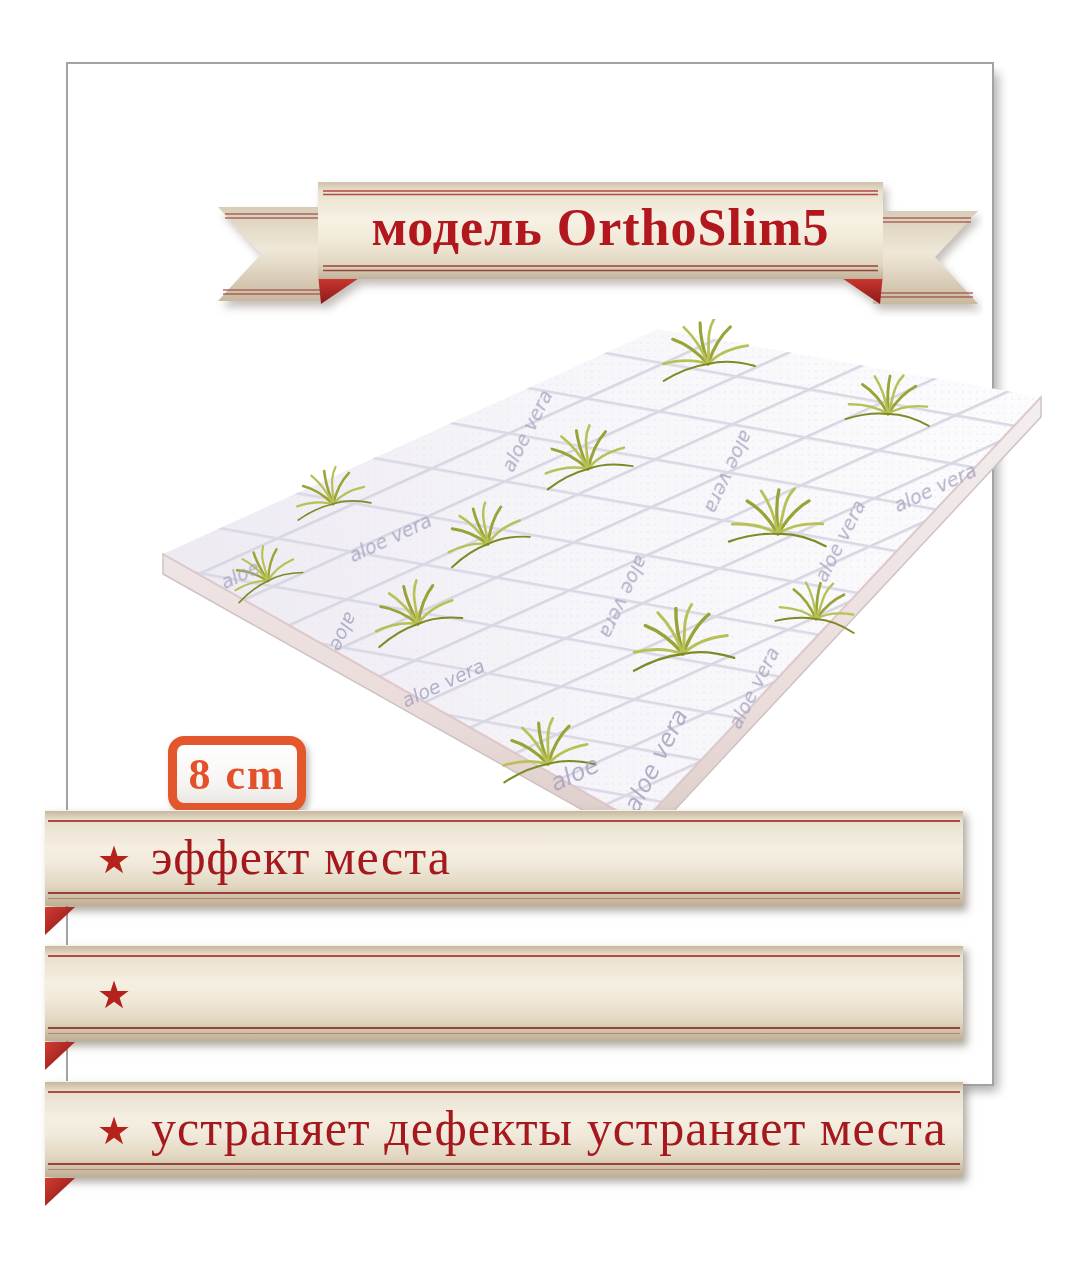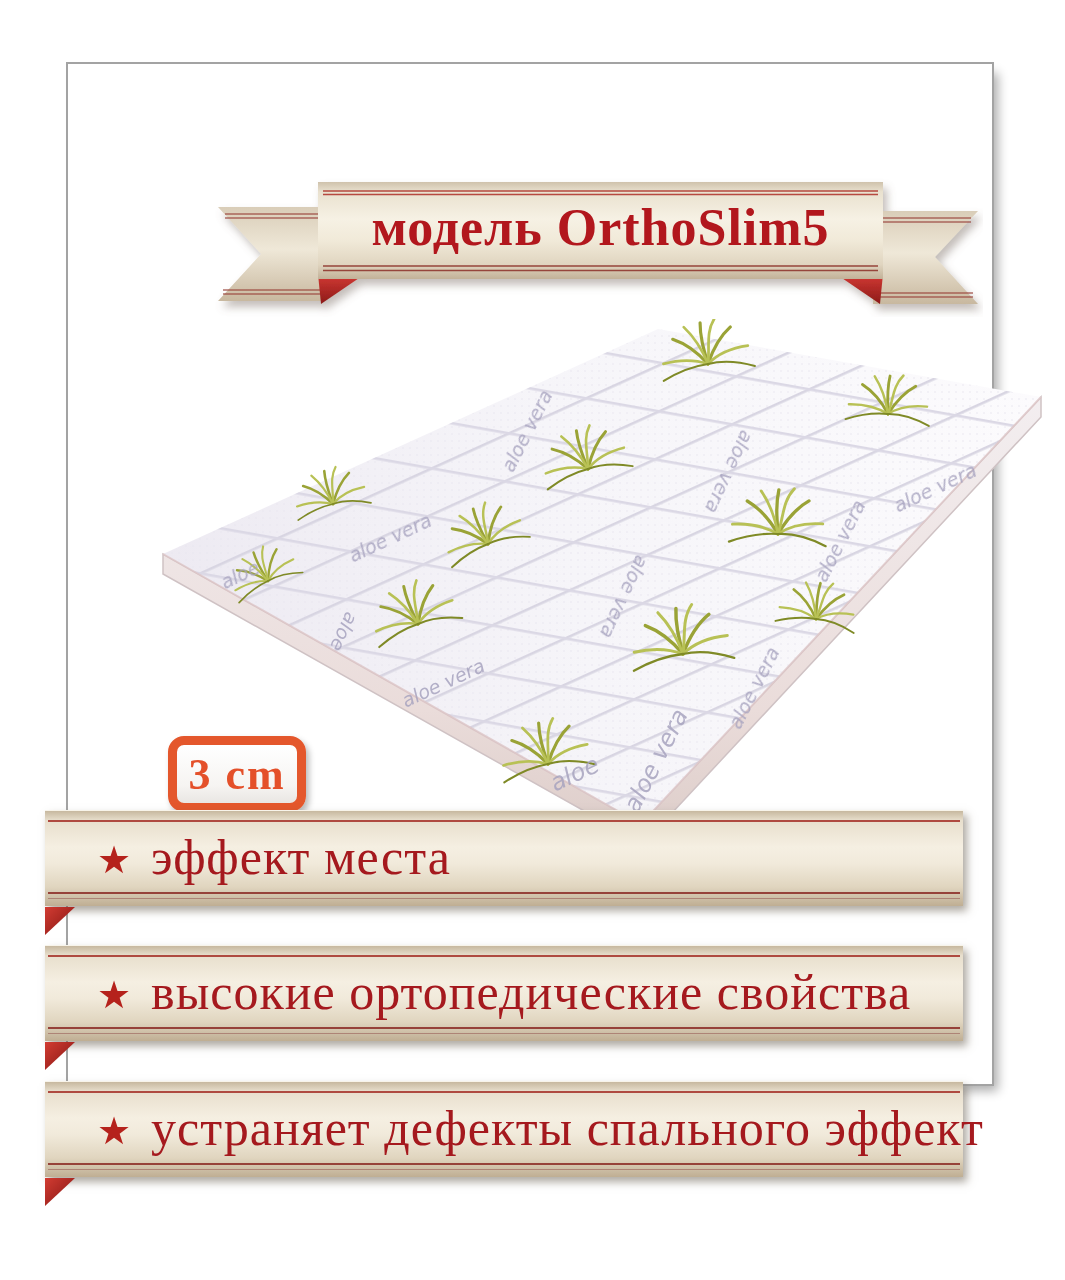--- a/index.html
+++ b/index.html
@@ -187,45 +187,44 @@
         <text transform="translate(298,370) rotate(-25)">aloe vera</text>
         <text transform="translate(790,175) rotate(-25)">aloe vera</text>
         <text transform="translate(515,445) rotate(-63)" font-size="24">aloe vera</text>
         <text transform="translate(190,310) rotate(115)">aloe</text>
         <text transform="translate(430,462) rotate(-25)" font-size="24">aloe</text>
         <text transform="translate(95,262) rotate(-25)">aloe</text>
       </g>
     </svg>
 
     <div class="size-badge">
-      <span>3 cm</span>
+      <span>8 cm</span>
     </div>
 
   </div>
 
   <div class="feature-banner fb-1">
     <span class="fb-line fb-line-top"></span>
     <span class="fb-line fb-line-b1"></span>
     <span class="fb-line fb-line-b2"></span>
     <span class="fb-star">★</span>
     <span class="fb-label">эффект места</span>
     <span class="fb-fold"></span>
   </div>
 
   <div class="feature-banner fb-2">
     <span class="fb-line fb-line-top"></span>
     <span class="fb-line fb-line-b1"></span>
     <span class="fb-line fb-line-b2"></span>
     <span class="fb-star">★</span>
-    <span class="fb-label">высокие ортопедические свойства</span>
     <span class="fb-fold"></span>
   </div>
 
   <div class="feature-banner fb-3">
     <span class="fb-line fb-line-top"></span>
     <span class="fb-line fb-line-b1"></span>
     <span class="fb-line fb-line-b2"></span>
     <span class="fb-star">★</span>
-    <span class="fb-label">устраняет дефекты спального эффект</span>
+    <span class="fb-label">устраняет дефекты устраняет места</span>
     <span class="fb-fold"></span>
   </div>
 
 </div>
 
 </body></html>

